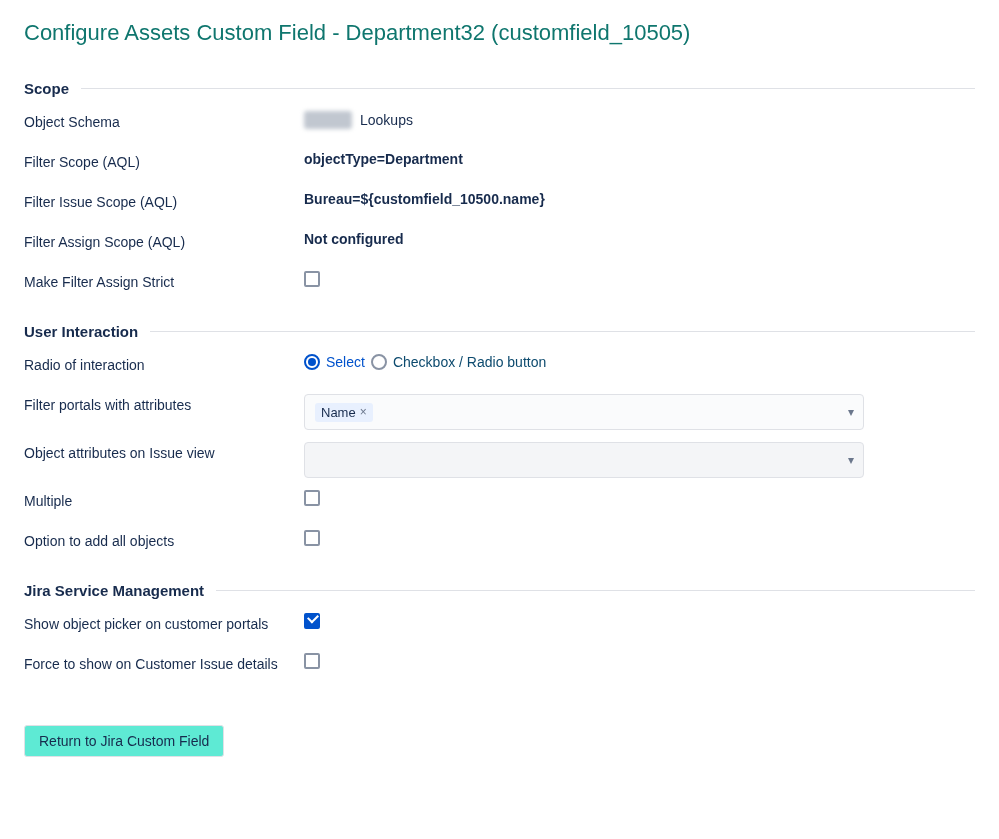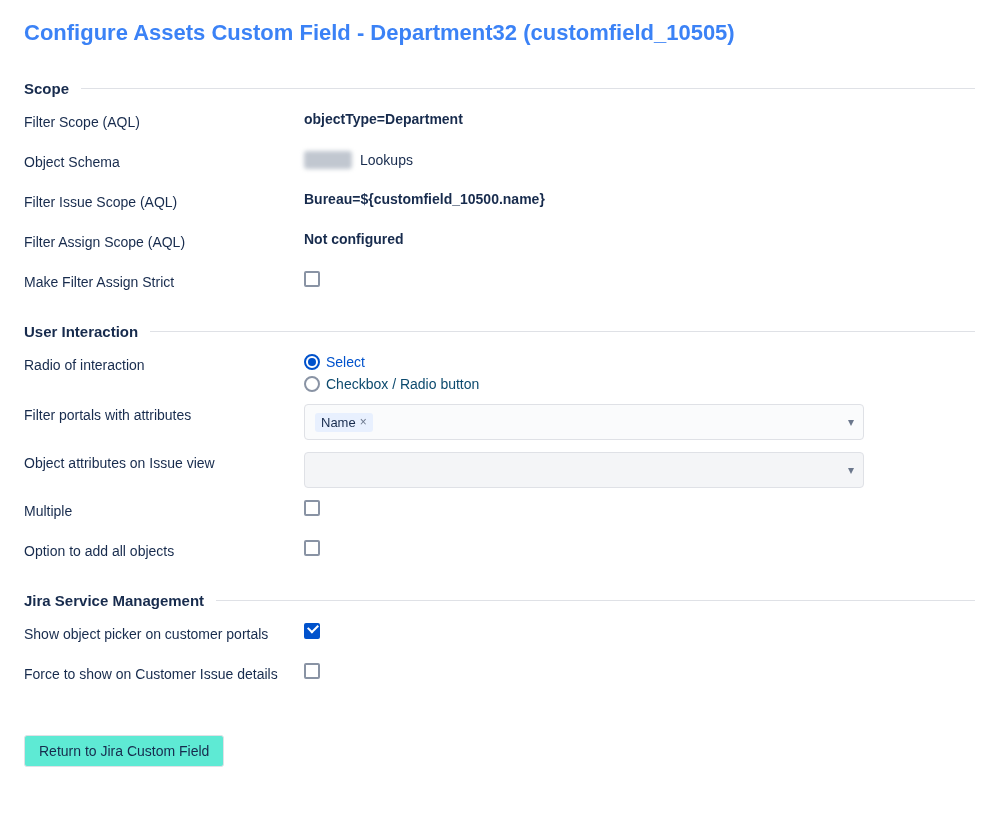--- a/index.html
+++ b/index.html
@@ -16,22 +16,22 @@
       width: 999px;
       min-height: 839px;
     }
 
     .page-container {
       padding: 20px 24px 30px 24px;
     }
 
     .page-title {
       font-size: 22px;
-      font-weight: 700;
-      color: #3b82f6;
+      font-weight: 400;
+      color: #0f766e;
       margin-bottom: 24px;
       padding-bottom: 10px;
     }
 
     .section {
       margin-bottom: 24px;
     }
 
     .section-header {
       display: flex;
@@ -124,21 +124,21 @@
       width: 8px;
       height: 5px;
       border-left: 2px solid #fff;
       border-bottom: 2px solid #fff;
       transform: rotate(-45deg);
     }
 
     
     .radio-group {
       display: flex;
-      flex-direction: column;
+      flex-direction: row;
       gap: 6px;
     }
 
     .radio-option {
       display: flex;
       align-items: center;
       gap: 6px;
       cursor: pointer;
     }
 
@@ -258,30 +258,30 @@
   <div class="page-title">Configure Assets Custom Field - Department32 (customfield_10505)</div>
 
   
   <div class="section">
     <div class="section-header">
       <span class="section-title">Scope</span>
       <div class="section-divider"></div>
     </div>
 
     <div class="field-row">
-      <div class="field-label">Filter Scope (AQL)</div>
-      <div class="field-value bold">objectType=Department</div>
-    </div>
-
-    <div class="field-row">
       <div class="field-label">Object Schema</div>
       <div class="field-value object-schema-value">
         <div class="schema-blur-block"></div>
         <span>Lookups</span>
       </div>
+    </div>
+
+    <div class="field-row">
+      <div class="field-label">Filter Scope (AQL)</div>
+      <div class="field-value bold">objectType=Department</div>
     </div>
 
     <div class="field-row">
       <div class="field-label">Filter Issue Scope (AQL)</div>
       <div class="field-value bold">Bureau=${customfield_10500.name}</div>
     </div>
 
     <div class="field-row">
       <div class="field-label">Filter Assign Scope (AQL)</div>
       <div class="field-value bold">Not configured</div>

